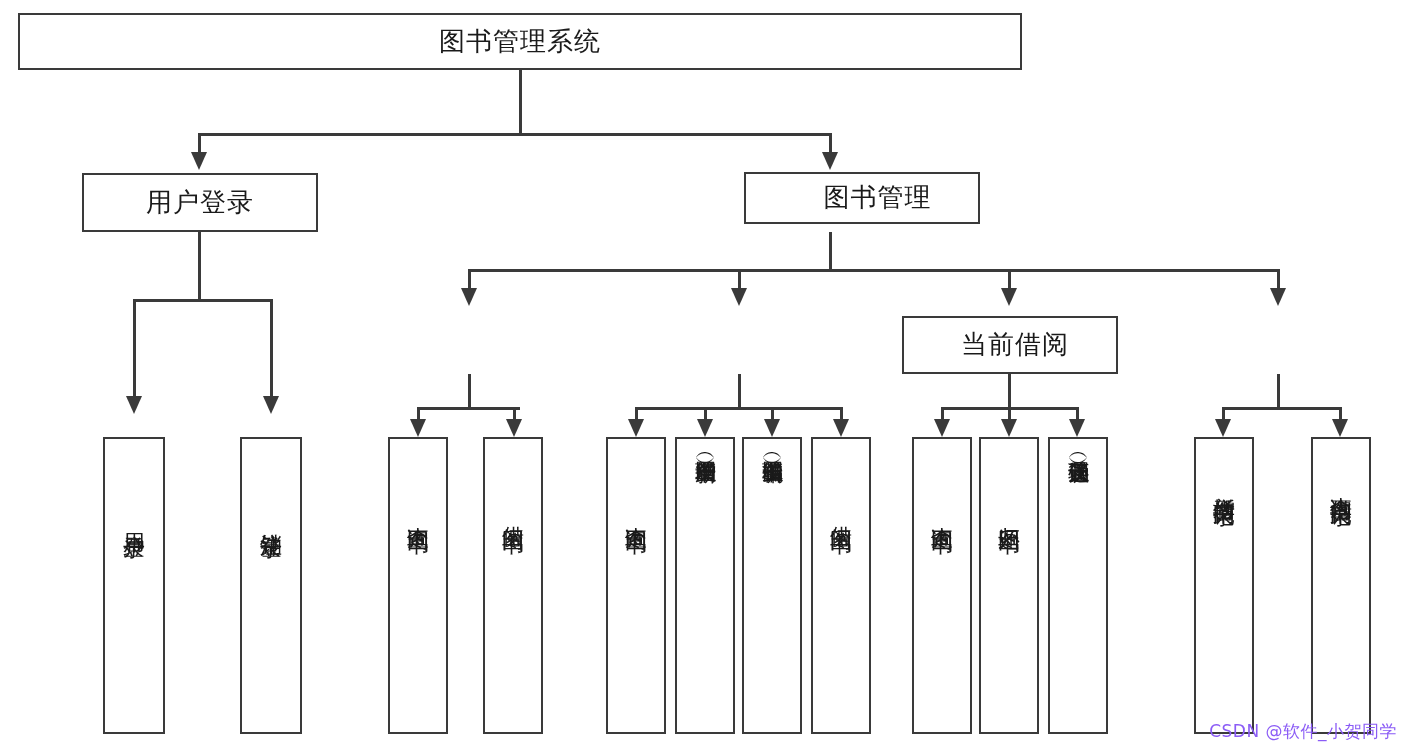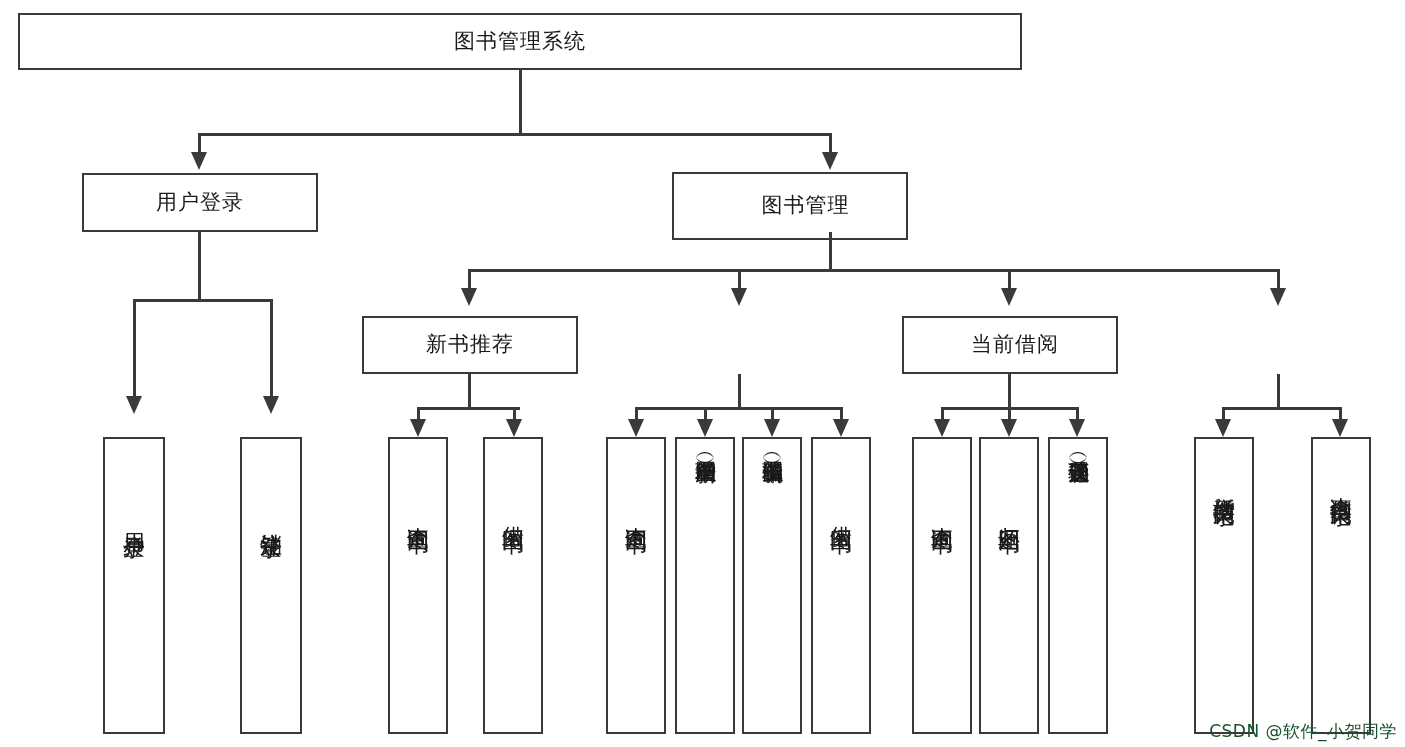--- a/index.html
+++ b/index.html
@@ -22,21 +22,21 @@
     box-sizing: border-box;
     background: #ffffff;
     border: 2px solid #3a3a3a;
     display: flex;
     align-items: center;
     justify-content: center;
     color: #1a1a1a;
   }
   
   .node .label-h {
-    font-size: 21px;
+    font-size: 26px;
     line-height: 1.2;
     letter-spacing: 1px;
     white-space: nowrap;
   }
   
   .node.vert {
     align-items: flex-start;
     justify-content: center;
     padding-top: 14px;
   }
@@ -76,21 +76,21 @@
     border-left: 8px solid transparent;
     border-right: 8px solid transparent;
     border-top: 18px solid #3a3a3a;
   }
   
   #watermark {
     position: absolute;
     right: 8px;
     bottom: 4px;
     font-size: 17px;
-    color: #14532d;
+    color: #8b5cf6;
     white-space: nowrap;
     letter-spacing: 0.5px;
     pointer-events: none;
   }
 </style>
 </head>
 <body>
 
 <div id="canvas">
 
@@ -103,21 +103,21 @@
   <div class="hline" style="left:198px; top:133px; width:634px;"></div>
   <div class="vline" style="left:198px; top:133px; height:22px;"></div>
   <div class="arrow" style="left:191px; top:152px;"></div>
   <div class="vline" style="left:829px; top:133px; height:22px;"></div>
   <div class="arrow" style="left:822px; top:152px;"></div>
 
   <div class="node" style="left:82px; top:173px; width:236px; height:59px;">
     <span class="label-h">用户登录</span>
   </div>
 
-  <div class="node" style="left:672px; top:172px; width:236px; height:68px;padding-left:31px;">
+  <div class="node" style="left:744px; top:172px; width:236px; height:52px;padding-left:31px;">
     <span class="label-h">图书管理</span>
   </div>
 
   <div class="vline" style="left:198px; top:232px; height:70px;"></div>
   <div class="hline" style="left:133px; top:299px; width:137px;"></div>
   <div class="vline" style="left:133px; top:299px; height:100px;"></div>
   <div class="arrow" style="left:126px; top:396px;"></div>
   <div class="vline" style="left:270px; top:299px; height:100px;"></div>
   <div class="arrow" style="left:263px; top:396px;"></div>
 
@@ -125,23 +125,20 @@
   <div class="hline" style="left:468px; top:269px; width:812px;"></div>
   <div class="vline" style="left:468px; top:269px; height:22px;"></div>
   <div class="arrow" style="left:461px; top:288px;"></div>
   <div class="vline" style="left:738px; top:269px; height:22px;"></div>
   <div class="arrow" style="left:731px; top:288px;"></div>
   <div class="vline" style="left:1008px; top:269px; height:22px;"></div>
   <div class="arrow" style="left:1001px; top:288px;"></div>
   <div class="vline" style="left:1277px; top:269px; height:22px;"></div>
   <div class="arrow" style="left:1270px; top:288px;"></div>
 
-  <div class="node" style="left:362px; top:316px; width:216px; height:58px;">
-    <span class="label-h">新书推荐</span>
-  </div>
   <div class="node" style="left:902px; top:316px; width:216px; height:58px;padding-left:10px;">
     <span class="label-h">当前借阅</span>
   </div>
 
   <div class="vline" style="left:468px; top:374px; height:36px;"></div>
   <div class="hline" style="left:417px; top:407px; width:103px;"></div>
   <div class="vline" style="left:417px; top:407px; height:14px;"></div>
   <div class="arrow" style="left:410px; top:419px;"></div>
   <div class="vline" style="left:513px; top:407px; height:14px;"></div>
   <div class="arrow" style="left:506px; top:419px;"></div>

